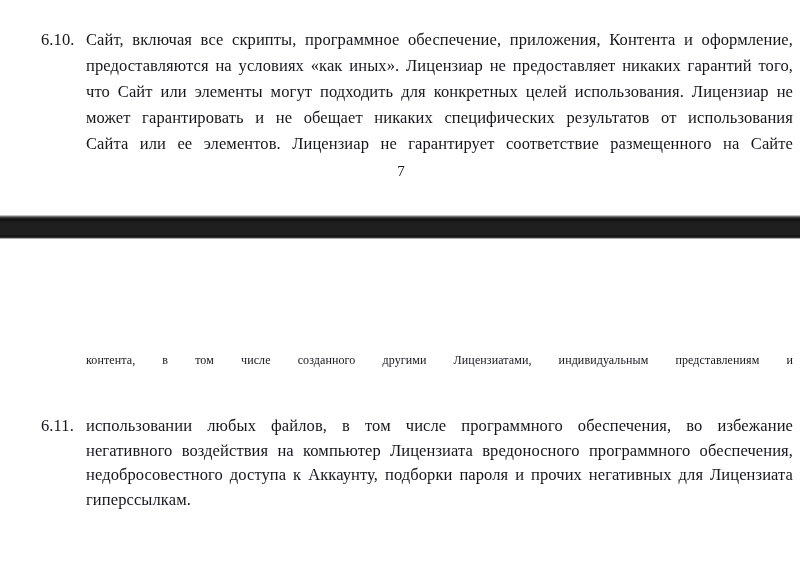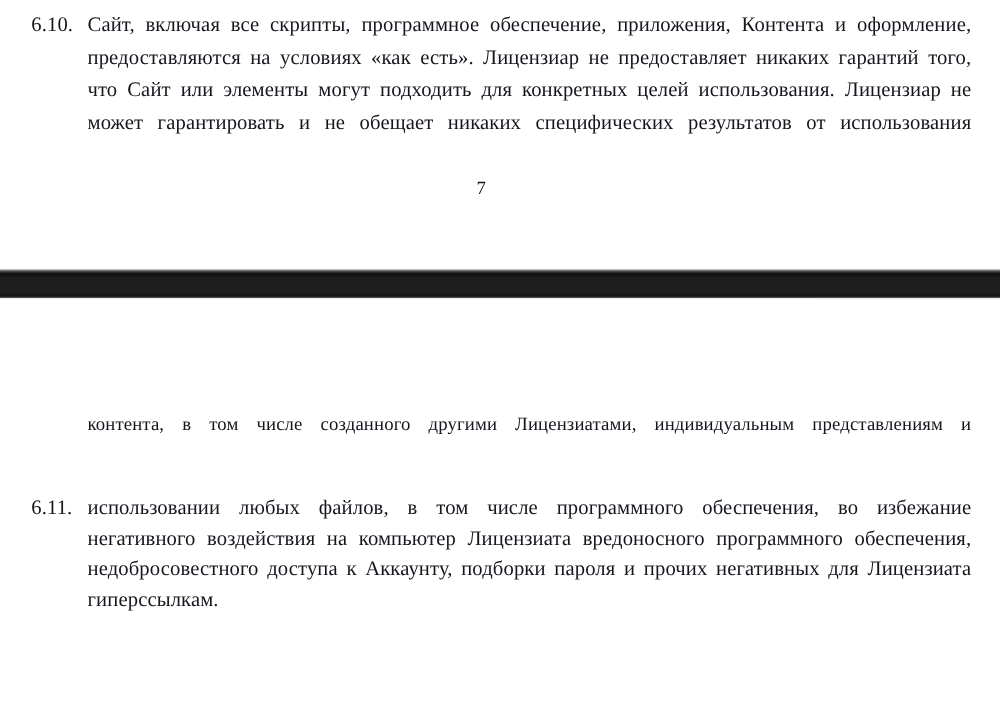--- a/index.html
+++ b/index.html
@@ -11,23 +11,24 @@
     position: relative;
     width: 800px;
     height: 578px;
     background: #ffffff;
     overflow: hidden;
     font-family: "Liberation Serif", "DejaVu Serif", serif;
     color: #15151d;
   }
   .page {
     position: absolute;
-    left: 0;
+    left: 16px;
     width: 652px;
     background: #ffffff;
+    margin-top: 20px;
   }
   .page-7 { top: 0; height: 215px; }
   .page-8 { top: 239px; height: 339px; }
 
   .clause {
     position: absolute;
     left: 25px;
     width: 752px;
     padding-left: 45px;
     box-sizing: border-box;
@@ -40,21 +41,21 @@
     top: 0;
   }
   .clause-610 { top: 7px; line-height: 26px; }
   .clause-611 { top: 155px; line-height: 24.6px; }
 
   .continuation {
     position: absolute;
     left: 70px;
     top: 88px;
     width: 707px;
-    font-size: 15px;
+    font-size: 12px;
     line-height: 26.5px;
     letter-spacing: 0.1px;
   }
 
   .tline {
     text-align: justify;
     text-align-last: justify;
     white-space: nowrap;
   }
   .tline-last-left {
@@ -92,23 +93,24 @@
 </head>
 <body>
 
 <div class="screen">
 
   <section class="page page-7">
     <div class="clause clause-610">
       <span class="clause-num">6.10.</span>
       <div class="clause-body">
           <div class="tline">Сайт, включая все скрипты, программное обеспечение, приложения, Контента и оформление,</div>
-          <div class="tline">предоставляются на условиях «как есть». Лицензиар не предоставляет никаких гарантий того,</div>
+          <div class="tline">предоставляются на условиях «как иных». Лицензиар не предоставляет никаких гарантий того,</div>
           <div class="tline">что Сайт или элементы могут подходить для конкретных целей использования. Лицензиар не</div>
           <div class="tline">может гарантировать и не обещает никаких специфических результатов от использования</div>
+          <div class="tline">Сайта или ее элементов. Лицензиар не гарантирует соответствие размещенного на Сайте</div>
         </div>
     </div>
     <div class="page-number">7</div>
   </section>
 
   <div class="page-separator"></div>
 
   <section class="page page-8">
     <div class="continuation">
         <div class="tline">контента, в том числе созданного другими Лицензиатами, индивидуальным представлениям и</div>

